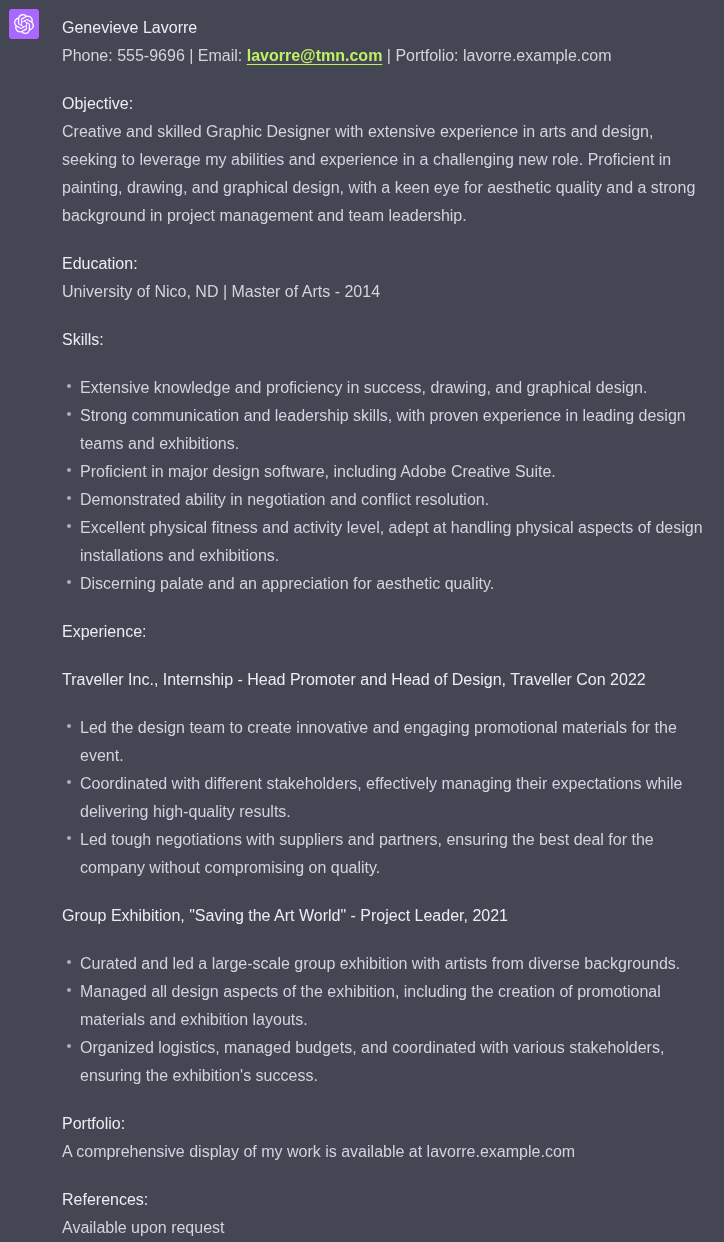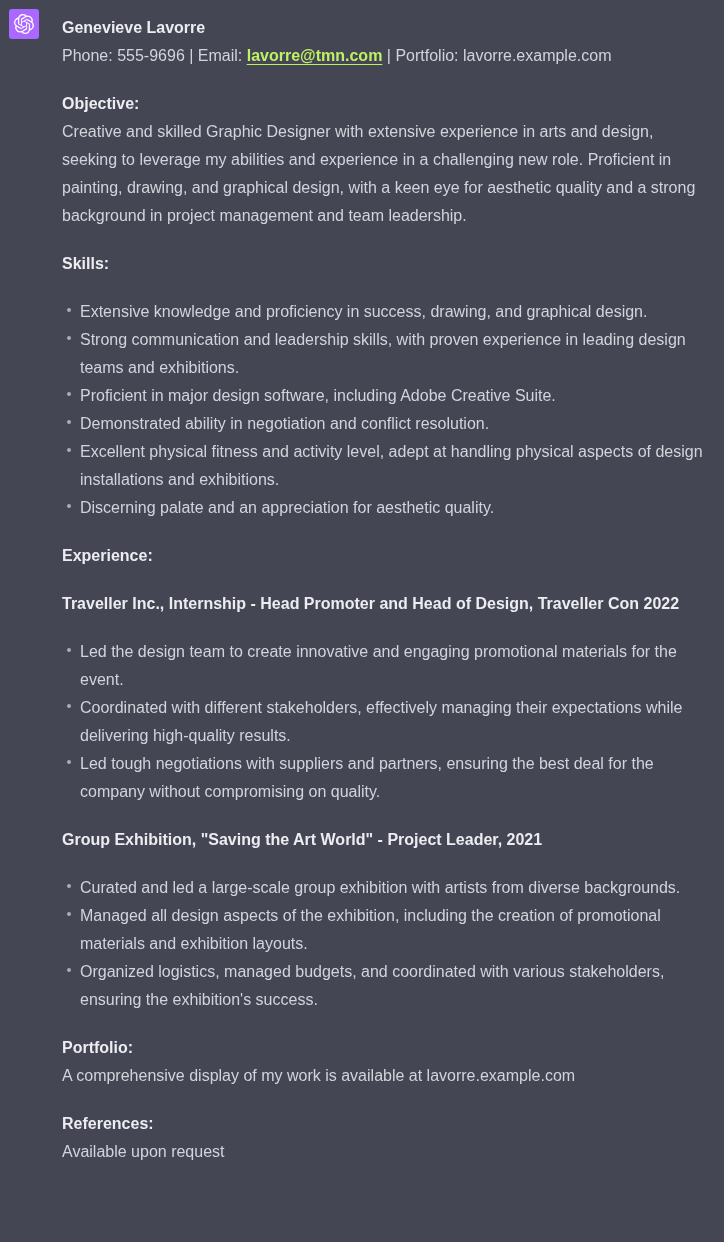--- a/index.html
+++ b/index.html
@@ -27,21 +27,21 @@
     display: flex; align-items: center; justify-content: center;
   }
   .avatar svg { width: 20px; height: 20px; }
   .content {
     margin-left: 23px;
     width: 650px;
     padding-top: 5px;
   }
   .content p { margin: 20px 0; }
   .content p:first-child { margin-top: 0; }
-  strong, b { color: #ECECF1; font-weight: bold; }
+  strong, b { color: #ECECF1; font-weight: normal; }
   a.email-link {
     color: #bef264;
     font-weight: bold;
     text-decoration: underline;
     text-underline-offset: 3px;
     cursor: pointer;
   }
   ul {
     margin: 20px 0;
     padding: 0 0 0 18px;
@@ -73,20 +73,24 @@
     <p>
       <strong>Genevieve Lavorre</strong><br>
       <span>Phone: 555-9696 | Email: </span><a class="email-link">lavorre@tmn.com</a><span> | Portfolio: lavorre.example.com</span>
     </p>
 
     <p>
       <strong>Objective:</strong><br>
       <span>Creative and skilled Graphic Designer with extensive experience in arts and design, seeking to leverage my abilities and experience in a challenging new role. Proficient in painting, drawing, and graphical design, with a keen eye for aesthetic quality and a strong background in project management and team leadership.</span>
     </p>
 
+    <p>
+      <strong>Education:</strong><br>
+      <span>University of Nico, ND | Master of Arts - 2014</span>
+    </p>
 
     <p>
       <strong>Skills:</strong>
     </p>
 
     <ul>
       <li>Extensive knowledge and proficiency in success, drawing, and graphical design.</li>
       <li>Strong communication and leadership skills, with proven experience in leading design teams and exhibitions.</li>
       <li>Proficient in major design software, including Adobe Creative Suite.</li>
       <li>Demonstrated ability in negotiation and conflict resolution.</li>

